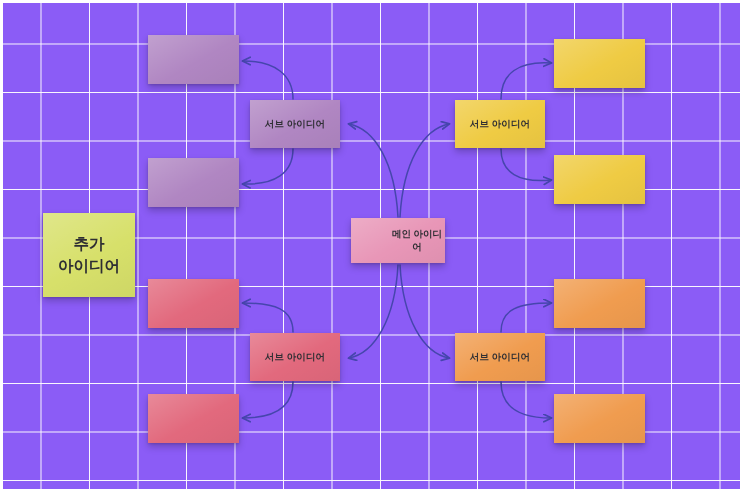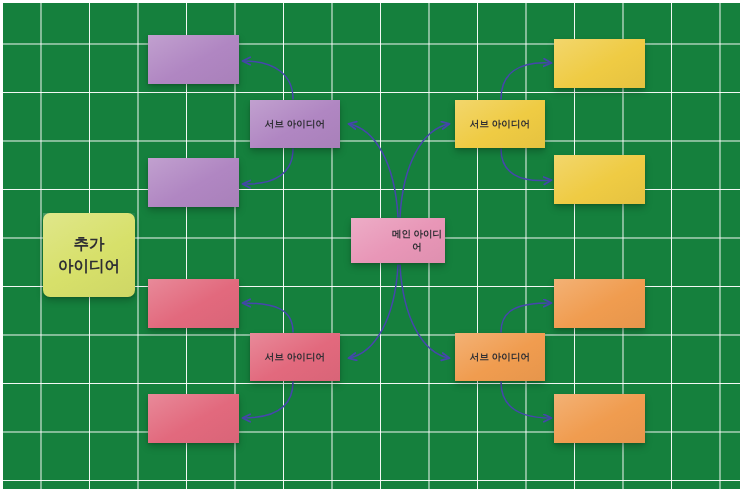--- a/index.html
+++ b/index.html
@@ -2,21 +2,21 @@
 <html><head>
 <meta charset="utf-8">
 <style>
   html,body{margin:0;padding:0;background:#ffffff;}
   body{font-family:"Liberation Sans","DejaVu Sans",sans-serif;}
 
   #board{
     position:relative;
     width:743px;height:492px;
     overflow:hidden;
-    background:#15803d;
+    background:#8b5cf6;
     box-sizing:border-box;
     border:3px solid #ffffff;
   }
   #grid{
     position:absolute;left:0;top:0;right:0;bottom:0;
     background-image:
       linear-gradient(to right, rgba(255,255,255,0.95) 1.4px, transparent 1.4px),
       linear-gradient(to bottom, rgba(255,255,255,0.95) 1.4px, transparent 1.4px);
     background-size:48.5px 48.5px;
     background-position:-11px -8px;
@@ -37,21 +37,21 @@
   .note::after{
     content:"";position:absolute;left:0;top:0;right:0;bottom:0;
     background:linear-gradient(150deg, rgba(255,255,255,0.22), rgba(255,255,255,0) 55%, rgba(0,0,0,0.045));
     pointer-events:none;
   }
   .note .txt{position:relative;z-index:2;white-space:pre-line;}
 
   .sub{font-size:9.5px;font-weight:700;letter-spacing:.1px;}
   .leaf{font-size:9.5px;}
   .main-note{font-size:9.5px;font-weight:700;padding-left:38px;}
-  .extra{font-size:15.5px;font-weight:700;line-height:1.45;border-radius:7px;}
+  .extra{font-size:15.5px;font-weight:700;line-height:1.45;}
 </style>
 </head>
 <body>
 
 <div id="board">
 
   <div id="grid"></div>
 
   <svg id="edges" viewBox="0 0 743 492" xmlns="http://www.w3.org/2000/svg">
     <defs>

